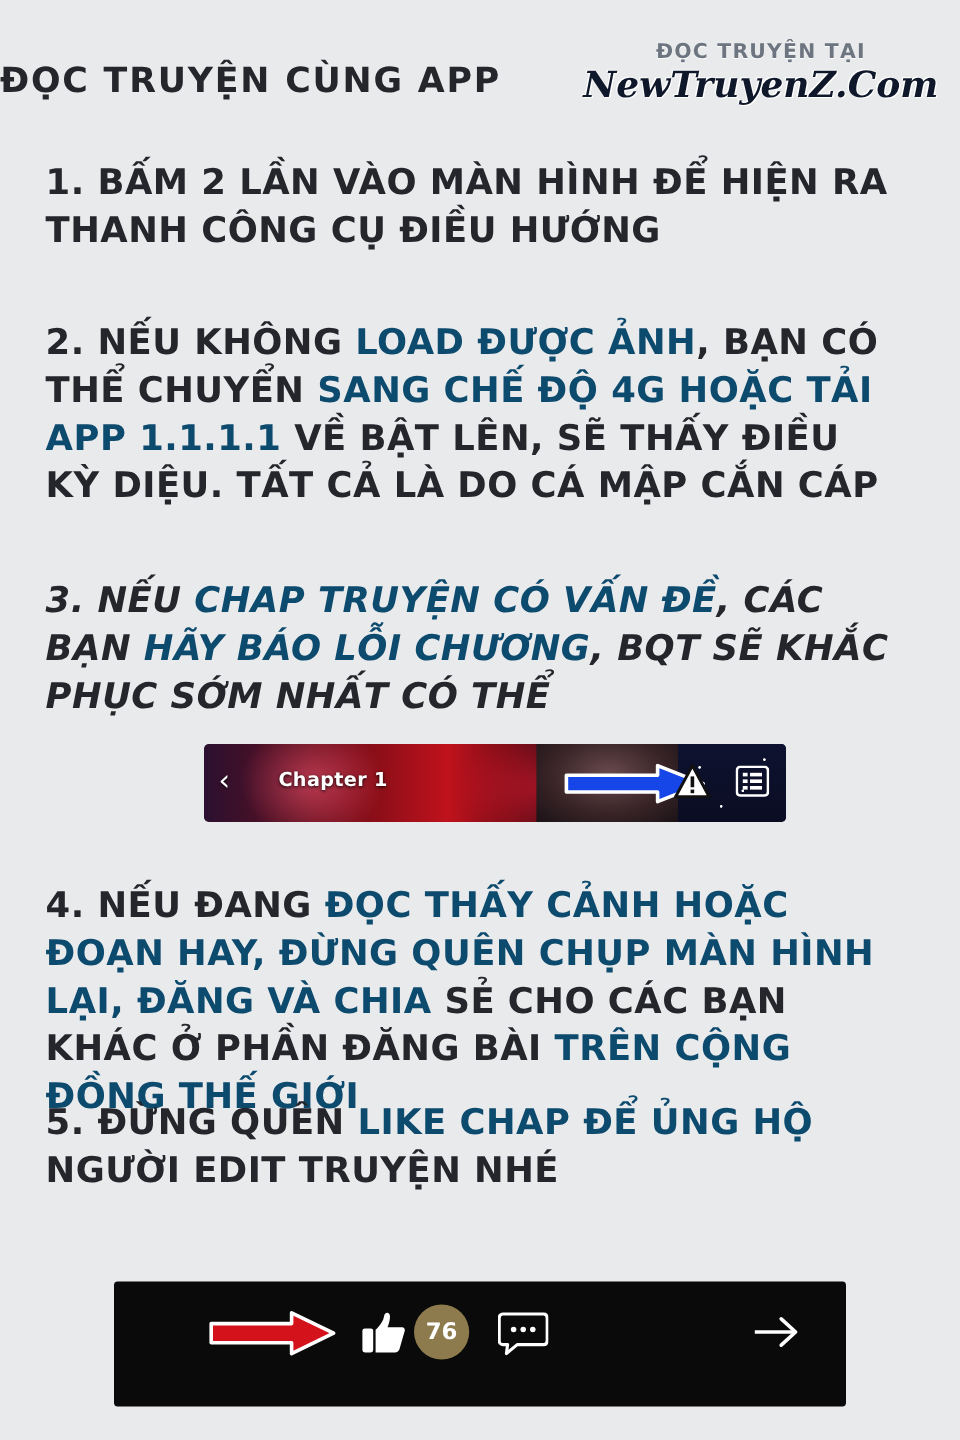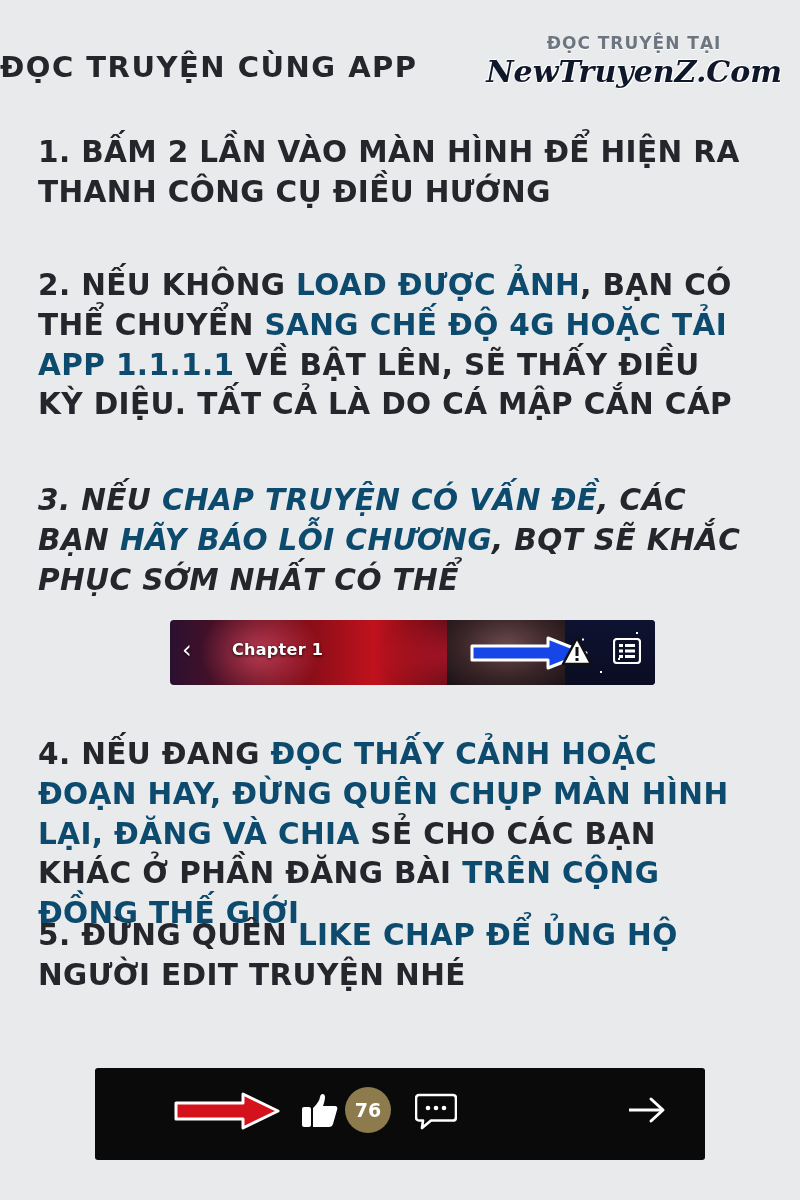--- a/index.html
+++ b/index.html
@@ -137,21 +137,21 @@
     width: 118px;
     height: 34px;
   }
 
   
   .fig-bottom {
     position: absolute;
     left: 95px;
     top: 1068px;
     width: 610px;
-    height: 92px;
+    height: 104px;
     background: #0a0a0a;
     border-radius: 3px;
     overflow: hidden;
   }
   .fig-bottom .red-arrow {
     position: absolute; left: 78px; top: 22px; width: 108px; height: 42px;
   }
   .fig-bottom .thumb {
     position: absolute; left: 205px; top: 22px; width: 40px; height: 40px;
   }

